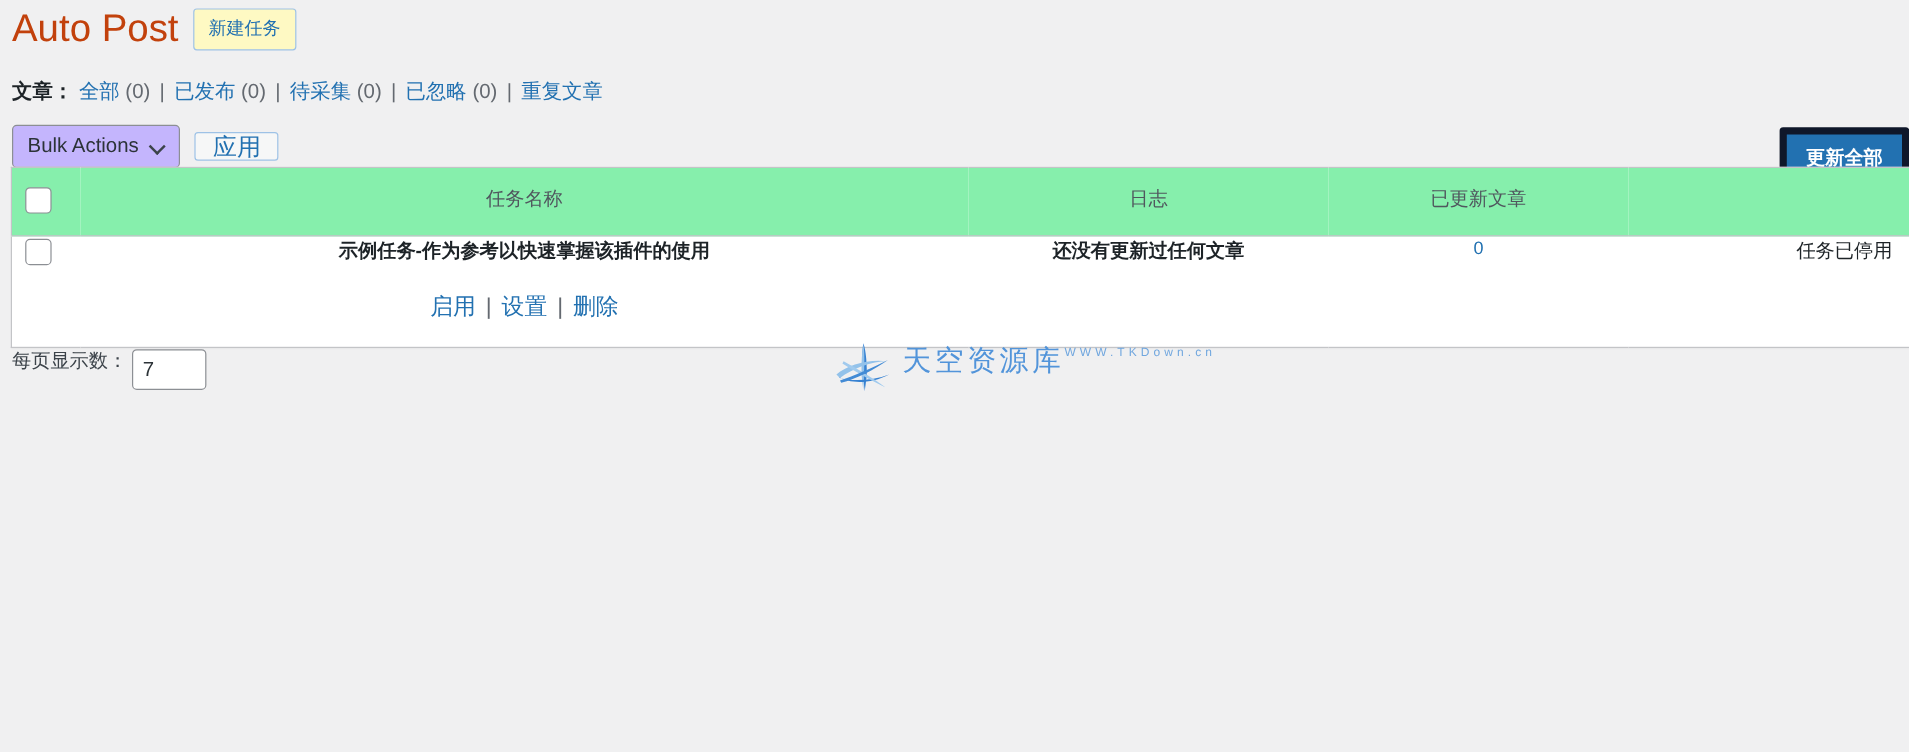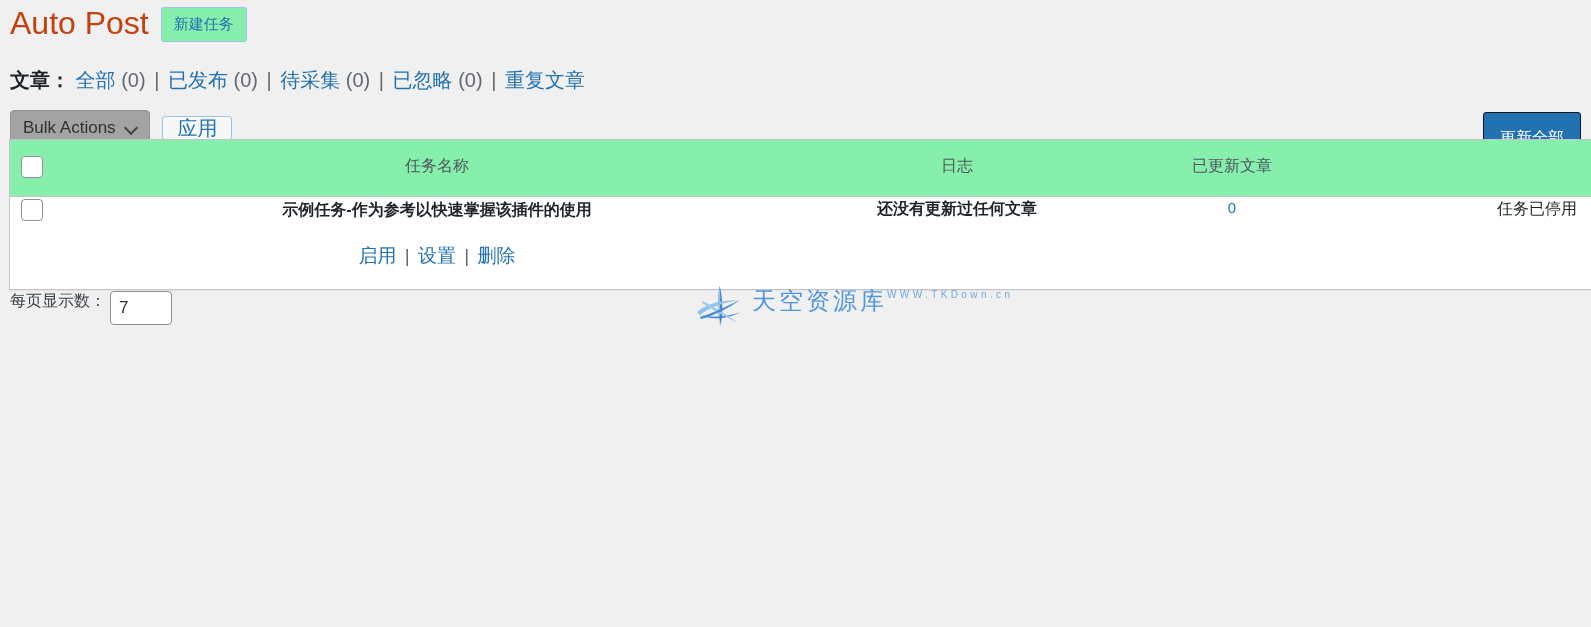--- a/index.html
+++ b/index.html
@@ -30,33 +30,33 @@
     line-height: 1.3;
     margin: 0;
     padding-right: 12px;
     white-space: nowrap;
   }
   .page-title-action {
     display: inline-block;
     font-size: 15px;
     line-height: 1.6;
     padding: 4px 12px 5px;
-    background: #86efac;
+    background: #fef9c3;
     border: 1px solid #9ec2e6;
     border-radius: 3px;
     color: #2271b1;
     cursor: pointer;
     white-space: nowrap;
     font-family: "Liberation Sans", "DejaVu Sans", sans-serif;
   }
 
   
   .subsubsub {
     margin: 12px 0 0 10px;
-    font-size: 20px;
+    font-size: 17px;
     color: #3c434a;
     white-space: nowrap;
     line-height: 2;
   }
   .subsubsub .label {
     font-weight: bold;
     color: #1d2327;
   }
   .subsubsub a {
     color: #2271b1;
@@ -77,21 +77,21 @@
     margin: 10px 0 6px 10px;
     height: 40px;
   }
   .bulk-select {
     display: inline-flex;
     align-items: center;
     justify-content: flex-start;
     min-width: 140px;
     height: 36px;
     padding: 0 10px 0 12px;
-    background: #a3a3a3;
+    background: #c4b5fd;
     border: 1px solid #8c8f94;
     border-radius: 4px;
     box-shadow: 0 0 0 transparent;
     font-size: 17px;
     color: #2c3338;
     cursor: pointer;
     vertical-align: middle;
     box-sizing: border-box;
   }
   .bulk-select .chev {
@@ -128,30 +128,31 @@
     vertical-align: middle;
     box-sizing: border-box;
   }
   .update-all-button {
     position: absolute;
     left: 1473px;
     top: 2px;
     height: 52px;
     padding: 0 16px;
     background: #2271b1;
-    border: 1px solid #0f172a;
+    border: 6px solid #0f172a;
     border-radius: 3px;
     color: #fff;
     font-size: 16px;
     display: inline-flex;
     align-items: center;
     justify-content: center;
     cursor: pointer;
     white-space: nowrap;
     box-sizing: border-box;
+    font-weight: bold;
   }
 
   
   .wp-list-table {
     position: absolute;
     left: 9px;
     top: 139px;
     width: 1700px;
     border-collapse: collapse;
     background: #fff;

